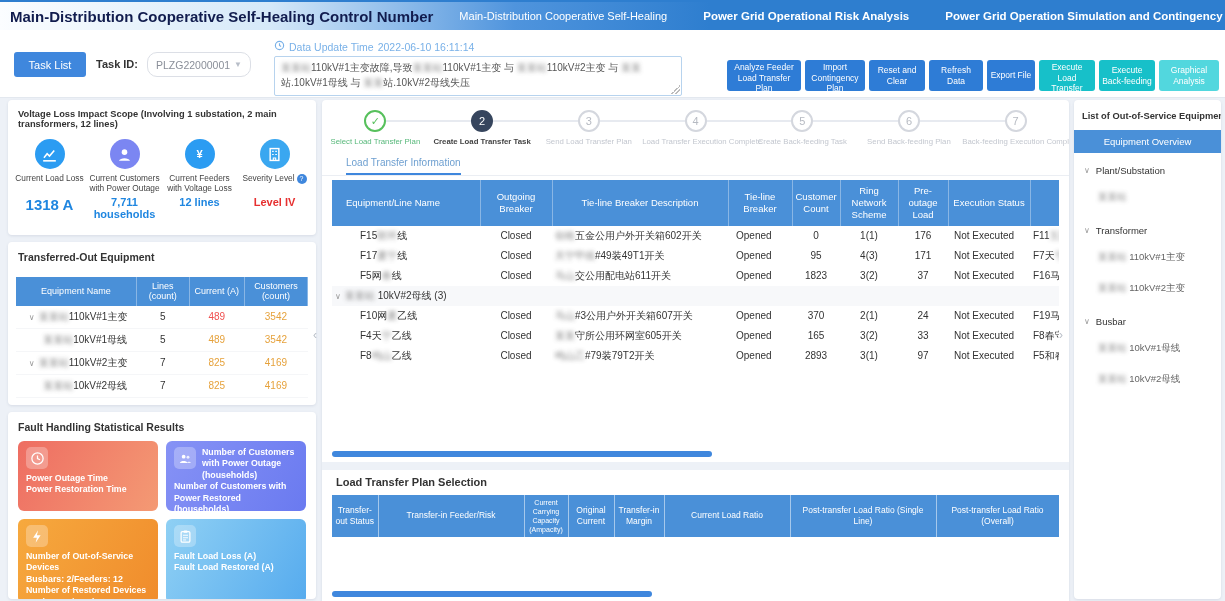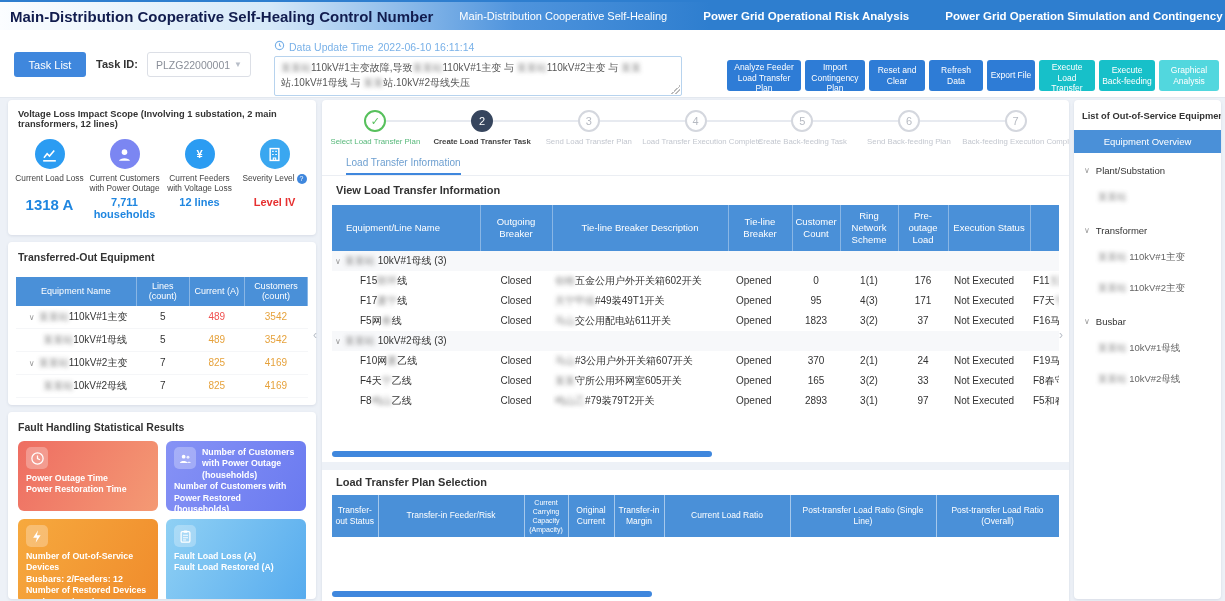--- a/index.html
+++ b/index.html
@@ -10,21 +10,21 @@
 #app-header{position:absolute;top:0;left:0;right:0;height:30px;background:linear-gradient(90deg,#fbfdff 0%,#d6e9f9 22%,#4f94dd 42%,#2e7ecf 58%,#2e7ecf 100%);border-top:2px solid #2e7ecf;display:flex;align-items:center}
 #app-title{font-size:15px;font-weight:bold;color:#111c4e;padding-left:10px;white-space:nowrap}
 #header-nav{display:flex;gap:36px;margin-left:26px}
 .nav-item{font-size:11.5px;font-weight:bold;color:#fff;white-space:nowrap;cursor:pointer}
 .nav-item.active{font-weight:normal;font-size:11px}
 
 
 #toolbar{position:absolute;top:30px;left:0;right:0;height:68px;background:#fff;border-bottom:1px solid #e3e8ef}
 #task-list-btn{position:absolute;left:14px;top:22px;width:72px;height:25px;background:#3f87dd;color:#fff;border:none;border-radius:3px;font-size:11px;cursor:pointer;font-family:inherit}
 #task-id-label{position:absolute;left:96px;top:28px;font-weight:bold;font-size:11px}
-#task-id-select{position:absolute;left:147px;top:22px;width:104px;height:25px;border:1px solid #dcdfe6;border-radius:3px;background:#fff;color:#8a8f99;font-size:10.5px;display:flex;align-items:center;justify-content:space-between;padding:0 8px;cursor:pointer}
+#task-id-select{position:absolute;left:147px;top:22px;width:104px;height:25px;border:1px solid #dcdfe6;border-radius:10px;background:#fff;color:#8a8f99;font-size:10.5px;display:flex;align-items:center;justify-content:space-between;padding:0 8px;cursor:pointer}
 .caret{color:#b8bec8;font-size:8px}
 #update-block{position:absolute;left:274px;top:10px;width:408px}
 #update-label{color:#79b1e8;font-size:10.5px;display:flex;align-items:flex-end;gap:4px}
 #fault-box{margin-top:3px;height:40px;border:1px solid #b7d3ee;border-radius:2px;background:#fff;padding:3px 12px 3px 6px;font-size:10px;color:#555;line-height:1.5;overflow:hidden;position:relative}
 .resize-handle{position:absolute;right:1px;bottom:1px;width:9px;height:9px;background:linear-gradient(135deg,transparent 50%,#bbb 50%,#bbb 58%,transparent 58%,transparent 72%,#bbb 72%,#bbb 80%,transparent 80%);cursor:nwse-resize}
 #toolbar-actions{position:absolute;right:6px;top:30px;display:flex;gap:4px;align-items:stretch}
 .act-btn{border:none;border-radius:3px;color:#fff;font-size:8.5px;line-height:1.25;padding:2px 3px;height:31px;cursor:pointer;font-family:inherit}
 .act-btn.blue{background:#2e7cd6}
 .act-btn.teal{background:#17c0c9}
 .act-btn.cyan{background:#52d7de}
@@ -354,21 +354,20 @@
           <span class="step-line"></span>
           <div class="step-circle pending">7</div>
           <span class="step-line hide"></span>
         </div>
         <div class="step-label pending">Back-feeding Execution Complete</div>
       </div>
     </div>
   <div id="tab-row">
       <div class="tab active">Load Transfer Information</div>
     </div>
-  <div class="section-title">View Load Transfer Information</div>
   <div id="transfer-area">
     <div id="transfer-wrap">
       <table id="transfer-table">
           <colgroup>
             <col style="width:148px">
             <col style="width:72px">
             <col style="width:176px">
             <col style="width:64px">
             <col style="width:48px">
             <col style="width:58px">
@@ -383,23 +382,20 @@
               <th>Tie-line Breaker Description</th>
               <th>Tie-line Breaker</th>
               <th>Customer Count</th>
               <th>Ring Network Scheme</th>
               <th>Pre-outage Load</th>
               <th>Execution Status</th>
               <th></th>
             </tr>
           </thead>
           <tbody>
-            <tr class="group-row">
-              <td colspan="9" class="name-cell"><span class="tree-arrow">∨</span><span class="blur">某某站 </span><span class="">10kV#1母线  (3)</span></td>
-            </tr>
             <tr>
               <td class="name-cell row-name"><span class="">F15</span><span class="blur">联环</span><span class="">线</span></td>
               <td class="center">Closed</td>
               <td><span class="blur">创格</span><span class="">五金公用户外开关箱602开关</span></td>
               <td style="padding-left:8px">Opened</td>
               <td class="center c-orange">0</td>
               <td class="center">1(1)</td>
               <td class="center c-orange">176</td>
               <td style="padding-left:6px">Not Executed</td>
               <td><span class="">F11</span><span class="blur">五郊</span></td>

